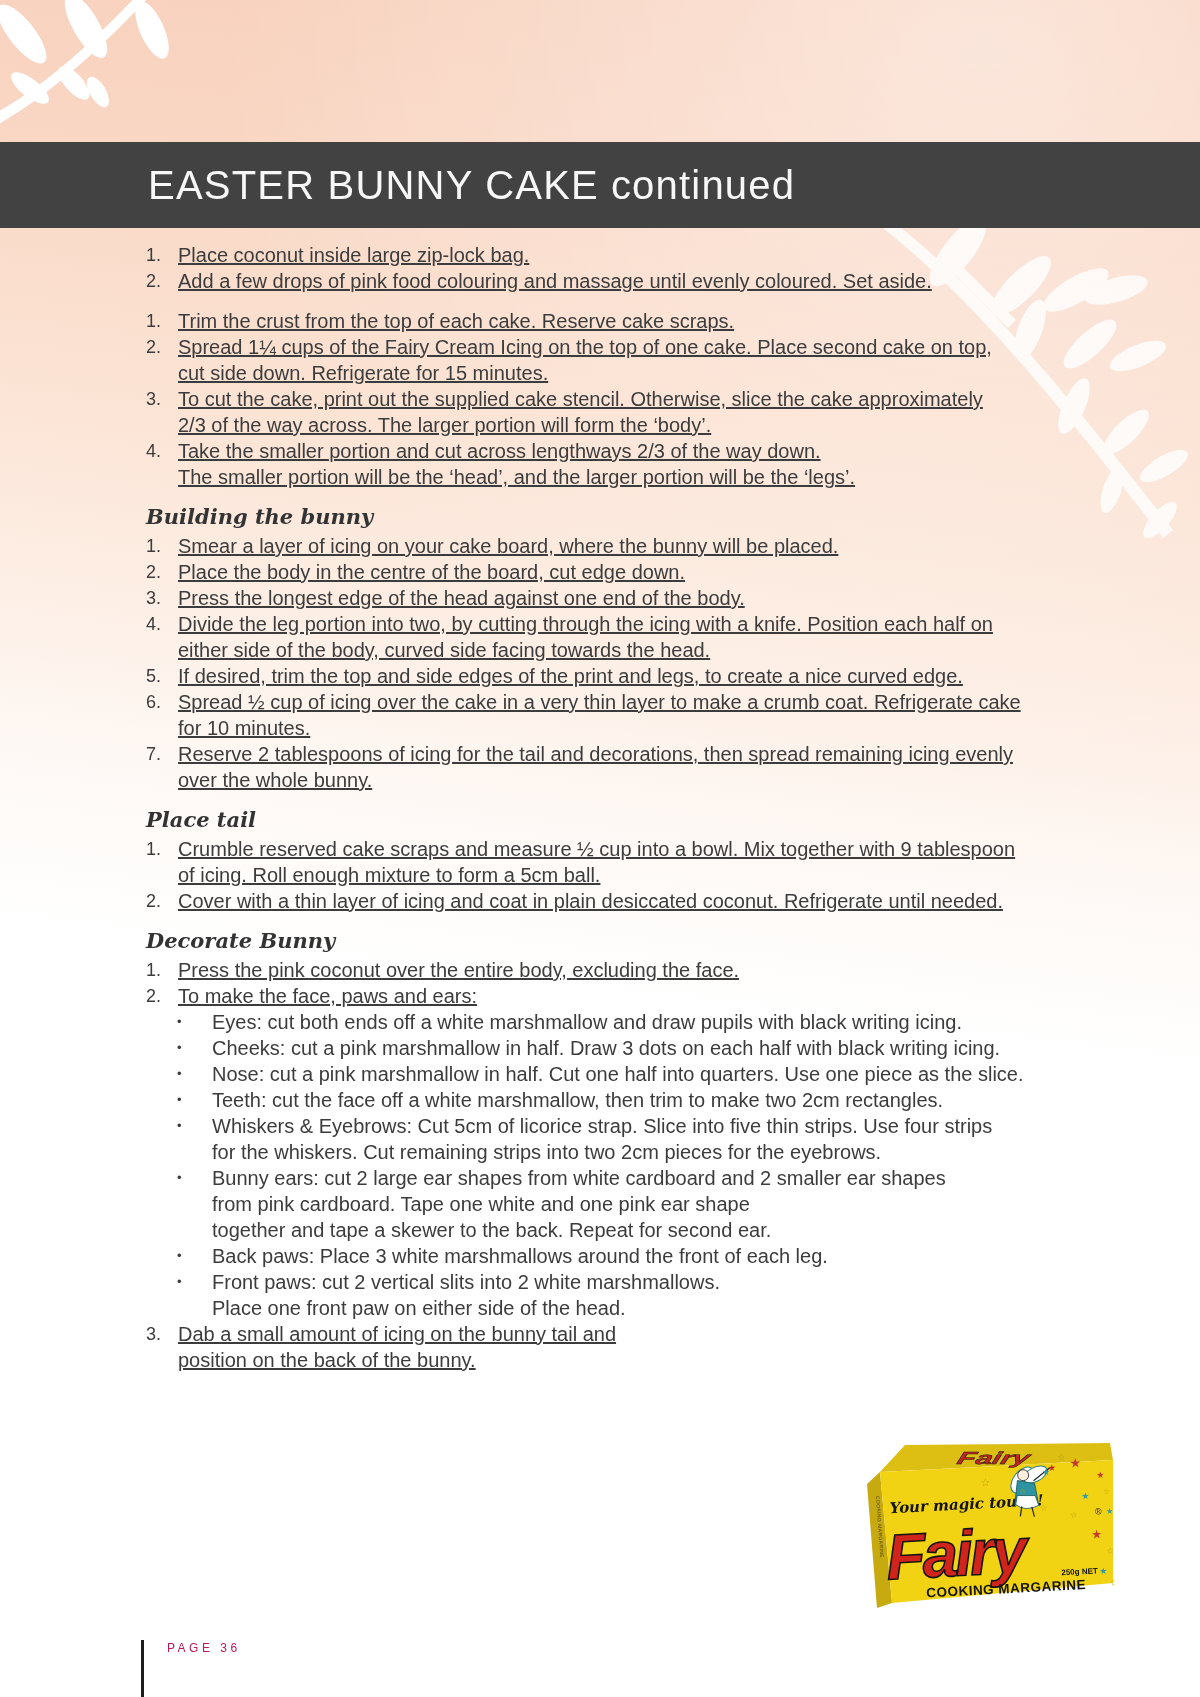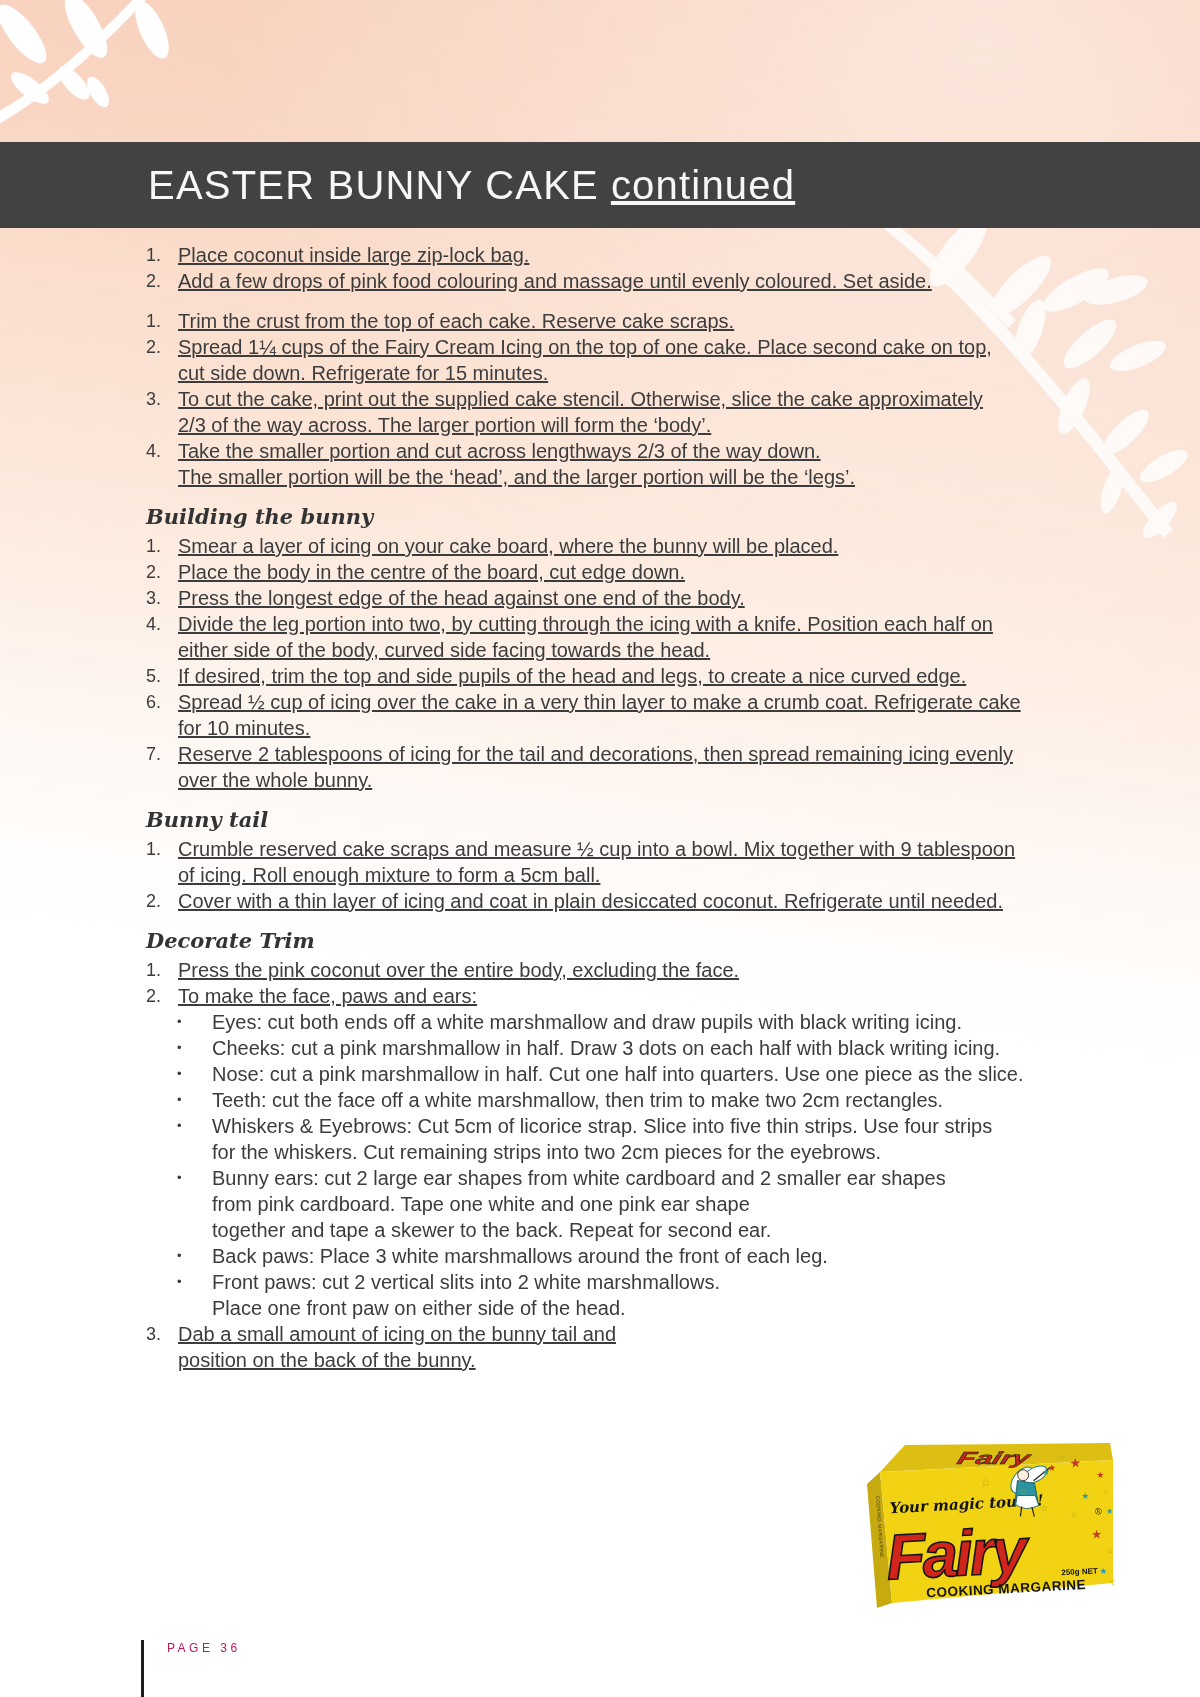--- a/index.html
+++ b/index.html
@@ -8,21 +8,21 @@
   .bg-gradient{position:absolute;left:0;top:0;width:100%;height:100%;
         background:linear-gradient(187deg,#f7cfba 0%,#f9d6c3 14%,#fbe1d1 26%,#fdece1 37%,#fef8f4 48%,#ffffff 58%);}
   .bg-glow{position:absolute;left:0;top:0;width:100%;height:60%;
         background:radial-gradient(ellipse at 82% 4%, rgba(255,255,255,0.45), rgba(255,255,255,0) 55%);}
   .branch{position:absolute;}
   .branch-tl{left:-8px;top:-10px;}
   .branch-r{left:858px;top:228px;opacity:.82;}
   .header-bar{position:absolute;left:0;top:142px;width:1200px;height:86px;background:#424242;
         display:flex;align-items:center;}
   .header-title{margin-left:148px;color:#f7f7f7;font-size:40px;font-weight:300;letter-spacing:1.2px;white-space:nowrap;}
-  .header-title .suffix{margin-left:12px;text-decoration:underline;}
+  .header-title .suffix{margin-left:12px;}
   .content{position:absolute;left:146px;top:242px;width:900px;color:#3c3c3c;font-size:20px;line-height:26px;}
   .recipe-section{margin-bottom:14px;}
   .section-heading{font-family:"DejaVu Serif","Liberation Serif",serif;font-style:italic;font-weight:bold;
         font-size:21px;line-height:26px;color:#333;margin-bottom:3px;}
   .recipe-step{display:flex;}
   .step-number{width:32px;flex:none;font-size:18px;}
   .step-text{flex:1;white-space:pre-line;text-decoration:underline;}
   .bullet-item{display:flex;padding-left:31px;}
   .bullet-dot{width:35px;flex:none;font-size:13px;line-height:26px;}
   .bullet-text{flex:1;white-space:pre-line;}
@@ -120,47 +120,47 @@
           <div class="step-number">3.</div>
           <div class="step-text">Press the longest edge of the head against one end of the body.</div>
         </div>
         <div class="recipe-step">
           <div class="step-number">4.</div>
           <div class="step-text">Divide the leg portion into two, by cutting through the icing with a knife. Position each half on
 either side of the body, curved side facing towards the head.</div>
         </div>
         <div class="recipe-step">
           <div class="step-number">5.</div>
-          <div class="step-text">If desired, trim the top and side pupils of the head and legs, to create a nice curved edge.</div>
+          <div class="step-text">If desired, trim the top and side edges of the print and legs, to create a nice curved edge.</div>
         </div>
         <div class="recipe-step">
           <div class="step-number">6.</div>
           <div class="step-text">Spread ½ cup of icing over the cake in a very thin layer to make a crumb coat. Refrigerate cake
 for 10 minutes.</div>
         </div>
         <div class="recipe-step">
           <div class="step-number">7.</div>
           <div class="step-text">Reserve 2 tablespoons of icing for the tail and decorations, then spread remaining icing evenly
 over the whole bunny.</div>
         </div>
       </div>
       <div class="recipe-section">
-        <div class="section-heading">Bunny tail</div>
+        <div class="section-heading">Place tail</div>
         <div class="recipe-step">
           <div class="step-number">1.</div>
           <div class="step-text">Crumble reserved cake scraps and measure ½ cup into a bowl. Mix together with 9 tablespoon
 of icing. Roll enough mixture to form a 5cm ball.</div>
         </div>
         <div class="recipe-step">
           <div class="step-number">2.</div>
           <div class="step-text">Cover with a thin layer of icing and coat in plain desiccated coconut. Refrigerate until needed.</div>
         </div>
       </div>
       <div class="recipe-section">
-        <div class="section-heading">Decorate Trim</div>
+        <div class="section-heading">Decorate Bunny</div>
         <div class="recipe-step">
           <div class="step-number">1.</div>
           <div class="step-text">Press the pink coconut over the entire body, excluding the face.</div>
         </div>
         <div class="recipe-step">
           <div class="step-number">2.</div>
           <div class="step-text">To make the face, paws and ears:</div>
         </div>
         <div class="bullet-item">
           <div class="bullet-dot">•</div>

